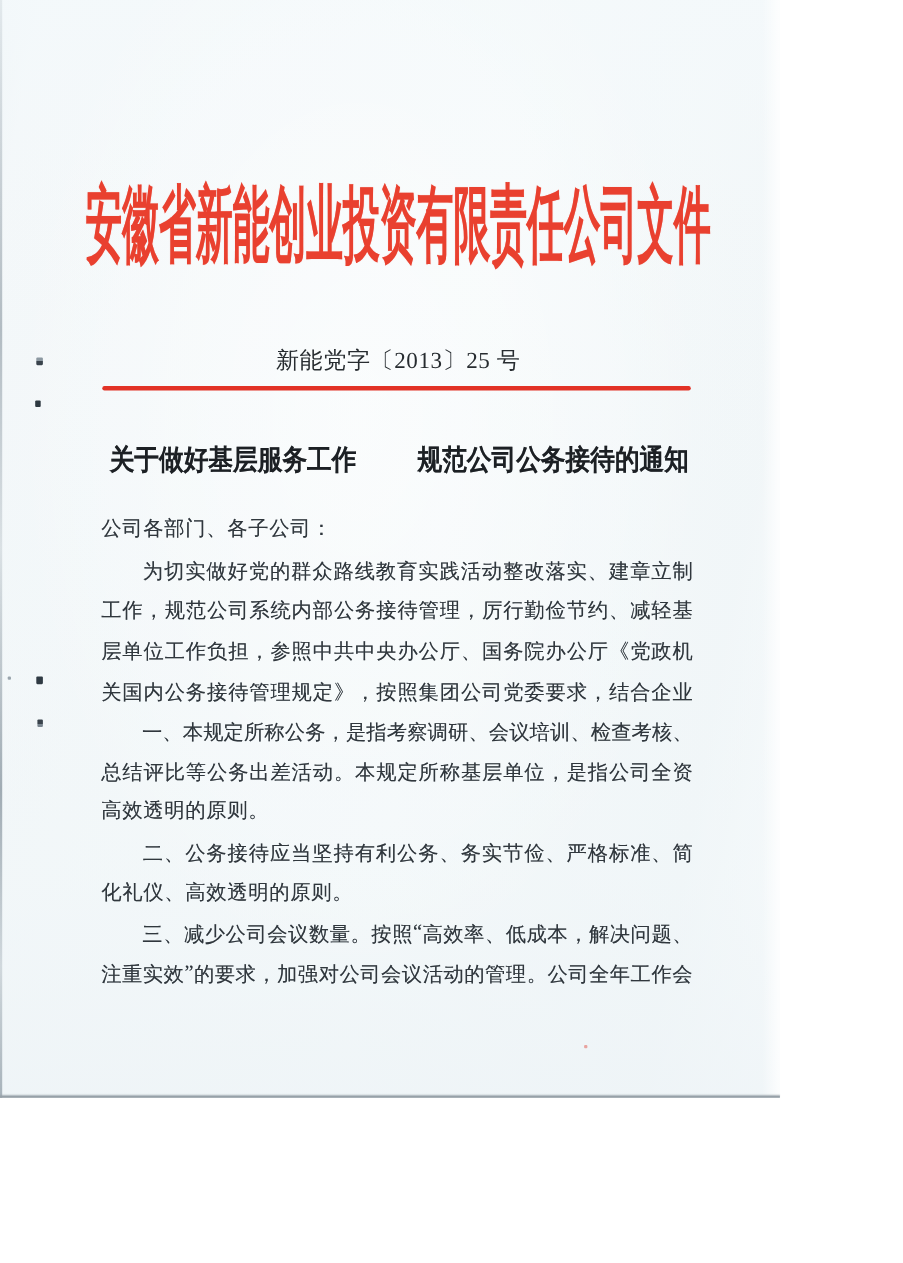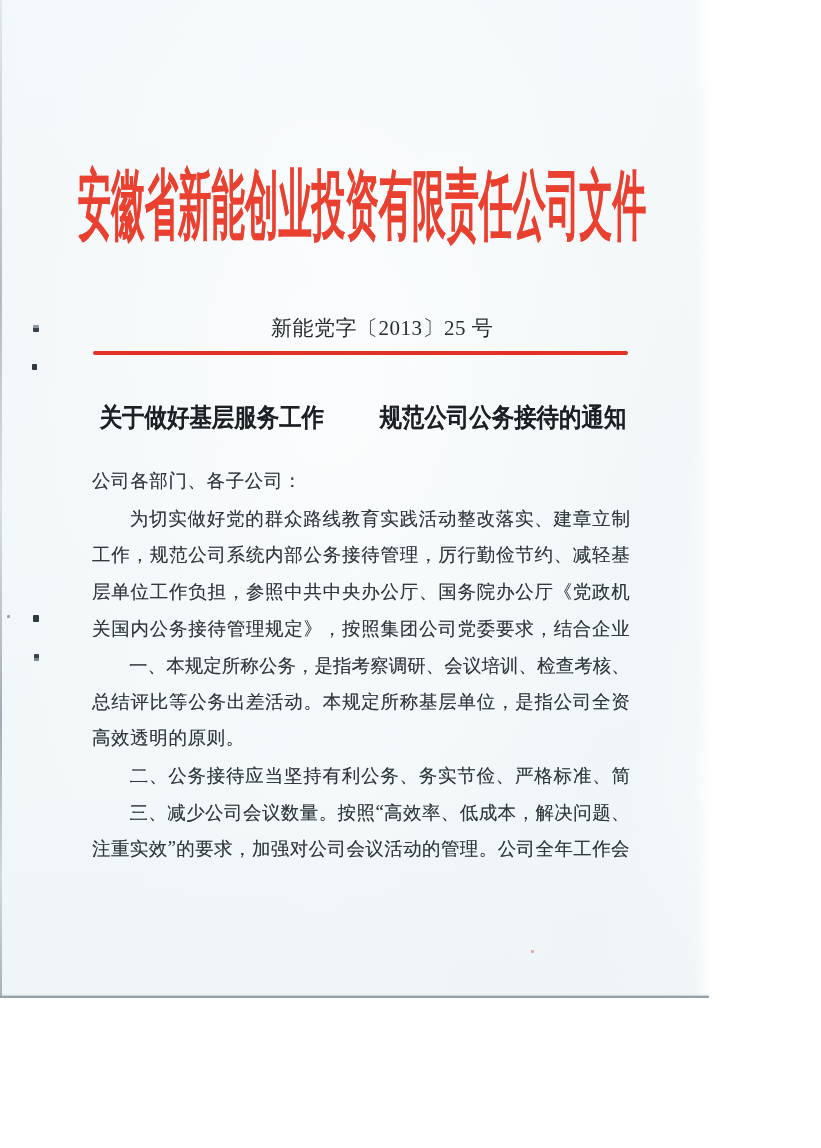--- a/index.html
+++ b/index.html
@@ -37,21 +37,21 @@
   
   .letterhead {
     position: absolute; top: 167px; left: 362px;
     font-size: 76px; font-weight: 900; line-height: 1.0;
     color: var(--letterhead-red, #e9402f);
     white-space: nowrap;
     transform: translateX(-50%) scaleX(0.44);
     text-shadow: 0 0 1px rgba(233,64,47,0.55);
   }
   .doc-number {
-    position: absolute; top: 314px; left: 382px;
+    position: absolute; top: 314px; left: 362px;
     transform: translateX(-50%);
     font-size: 21px; letter-spacing: 0.5px; white-space: nowrap;
     color: var(--doc-number-color, #272c30);
   }
   .red-line {
     position: absolute; top: 351px; left: 93px; width: 535px; height: 4px;
     background: var(--divider-red, #e23226); border-radius: 2px;
   }
   
   .notice-title {
@@ -324,20 +324,21 @@
             <span>俭</span>
             <span>、</span>
             <span>严</span>
             <span>格</span>
             <span>标</span>
             <span>准</span>
             <span>、</span>
             <span>简</span>
           </div>
         </div>
+        <div class="line plain">化礼仪、高效透明的原则。</div>
         <div class="line fill">
           <div class="txt-row">
             <span class="spacer" style="width: 37px;"></span>
             <span>三</span>
             <span>、</span>
             <span>减</span>
             <span>少</span>
             <span>公</span>
             <span>司</span>
             <span>会</span>

